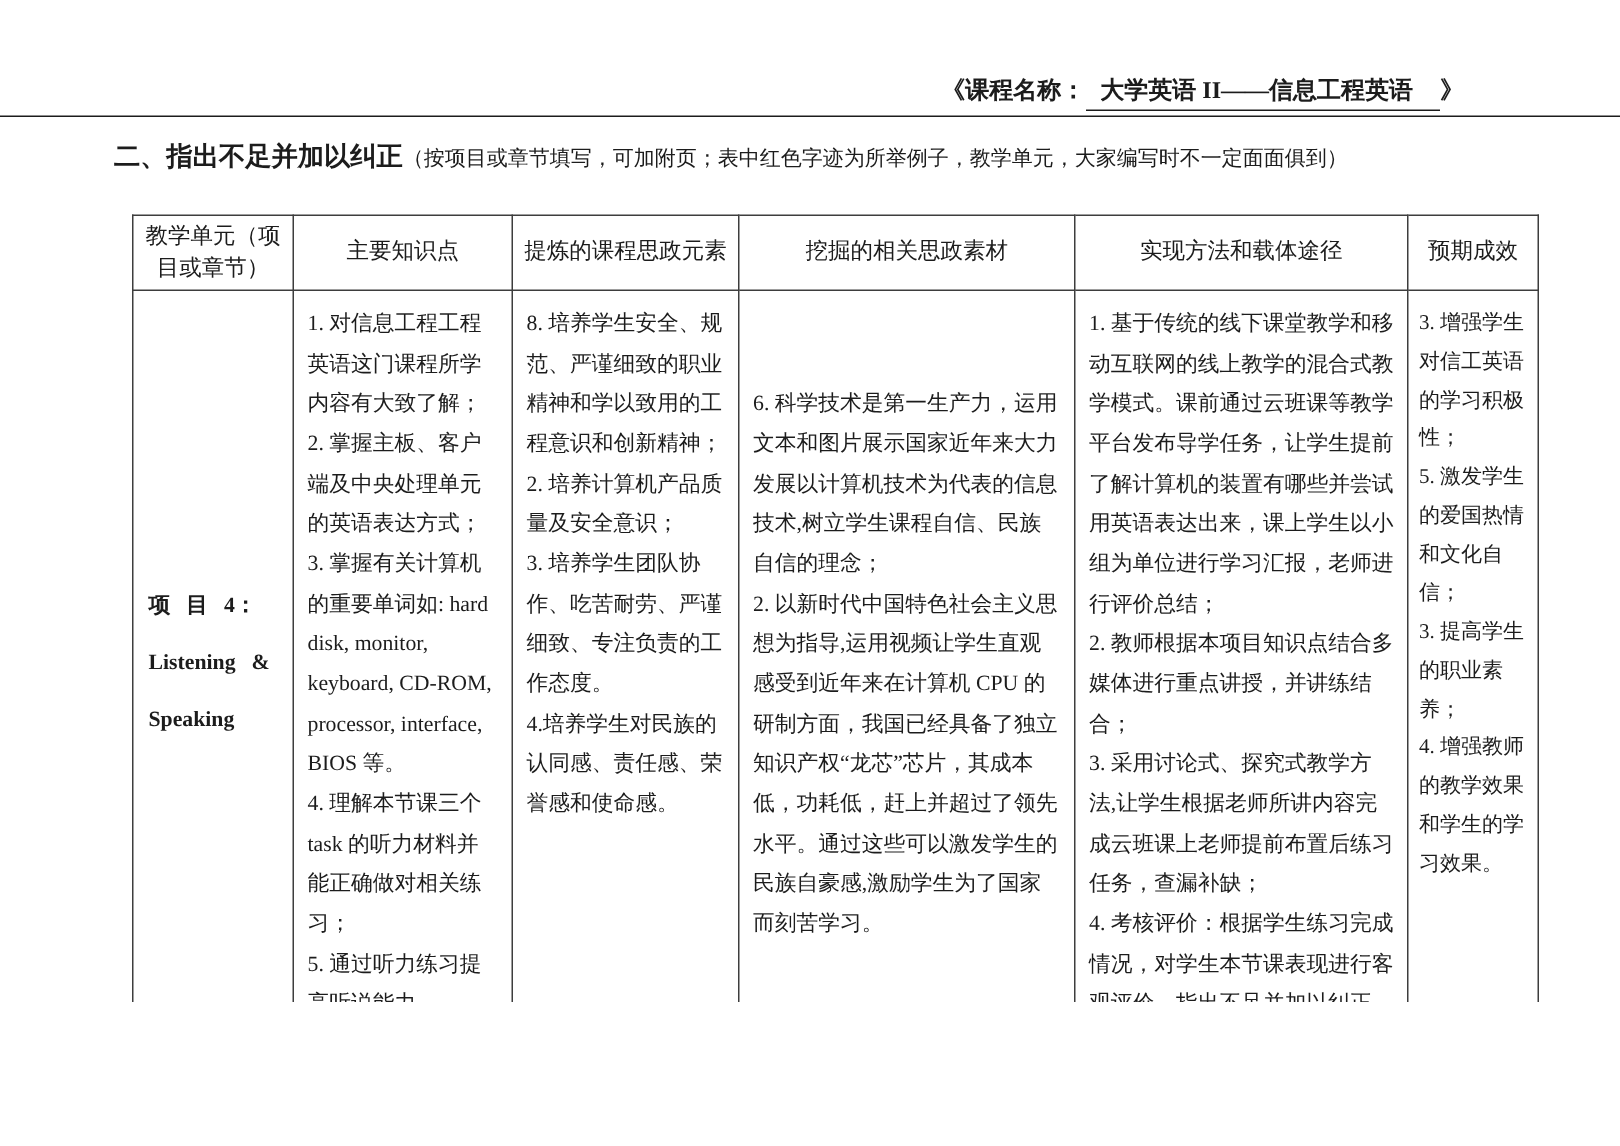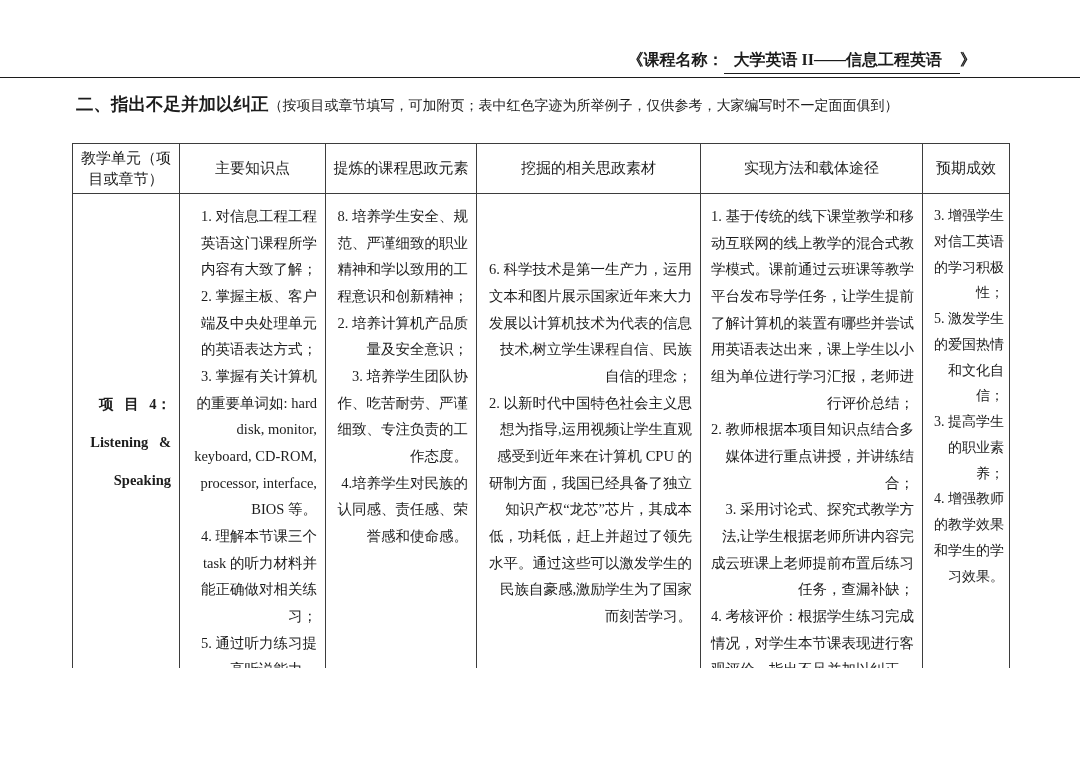--- a/index.html
+++ b/index.html
@@ -37,21 +37,21 @@
     position: absolute;
     top: 92px;
     left: 76px;
     width: 960px;
   }
   .sec-title { font-weight: bold; font-size: 17.5px; }
   .sec-note  { font-size: 14px; }
   table.main {
     position: absolute;
     top: 143px;
-    left: 72px;
+    left: 88px;
     width: 937px;
     border-collapse: collapse;
     table-layout: fixed;
   }
   table.main th, table.main td {
     border: 1.5px solid #3d3d3d;
   }
   table.main th {
     height: 50px;
     font-size: 15px;
@@ -60,21 +60,20 @@
     vertical-align: middle;
     padding: 2px 4px;
     line-height: 1.35;
   }
   tr.body-row { height: 350px; }
   tr.body-row td {
     vertical-align: top;
     padding: 9px 8px 8px 9px;
     font-size: 14.5px;
     line-height: 1.84;
-    text-align: right;
   }
   tr.body-row td p { margin: 0; }
   td.unit-cell {
     vertical-align: middle !important;
     font-weight: bold;
     font-size: 15px;
     padding-left: 10px !important;
     word-spacing: 7px;
   }
   td.unit-cell p { margin: 0 0 16px 0 !important; line-height: 1.5; }
@@ -96,21 +95,21 @@
 
 <div class="page">
 
   <div class="doc-header">
     <span>《课程名称：</span><span class="course-name">大学英语 II——信息工程英语</span><span>》</span>
   </div>
 
   <div class="header-rule"></div>
 
   <div class="section-line">
-    <span class="sec-title">二、指出不足并加以纠正</span><span class="sec-note">（按项目或章节填写，可加附页；表中红色字迹为所举例子，仅供参考，大家编写时不一定面面俱到）</span>
+    <span class="sec-title">二、指出不足并加以纠正</span><span class="sec-note">（按项目或章节填写，可加附页；表中红色字迹为所举例子，教学单元，大家编写时不一定面面俱到）</span>
   </div>
 
   <table class="main">
     <colgroup>
       <col style="width:107px">
       <col style="width:146px">
       <col style="width:151px">
       <col style="width:224px">
       <col style="width:222px">
       <col style="width:87px">

